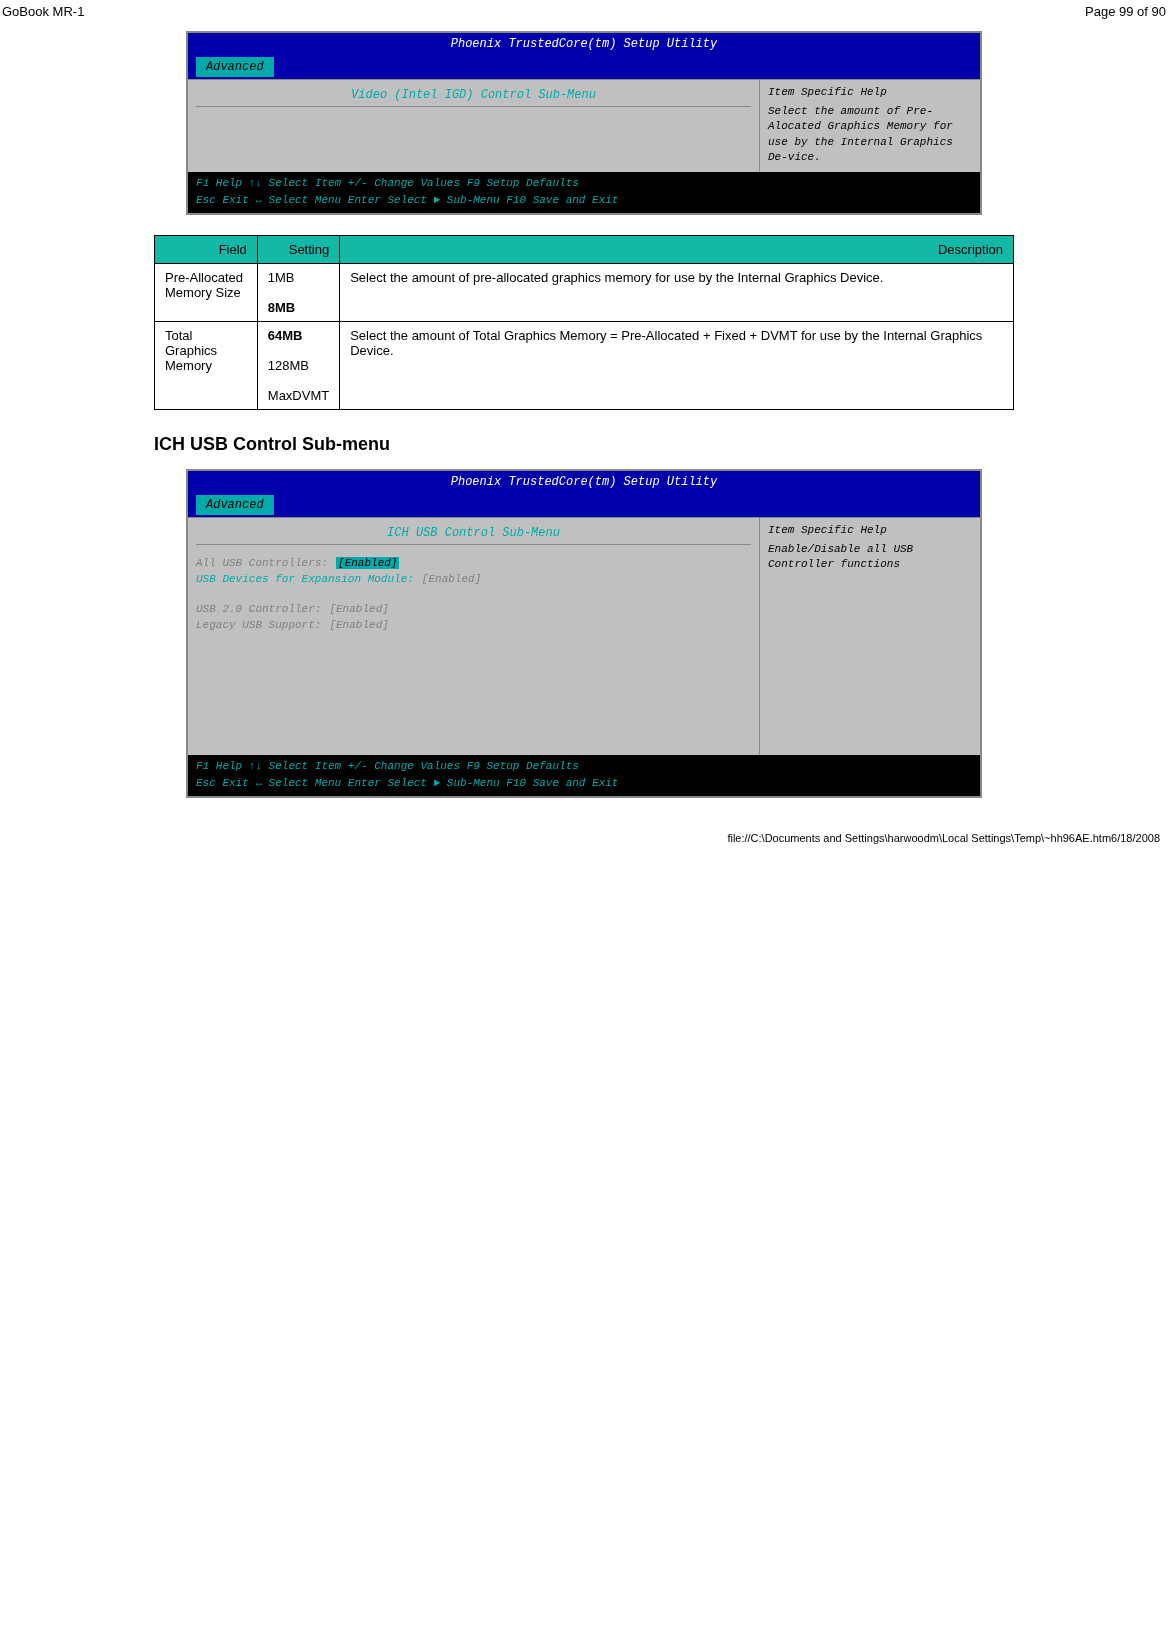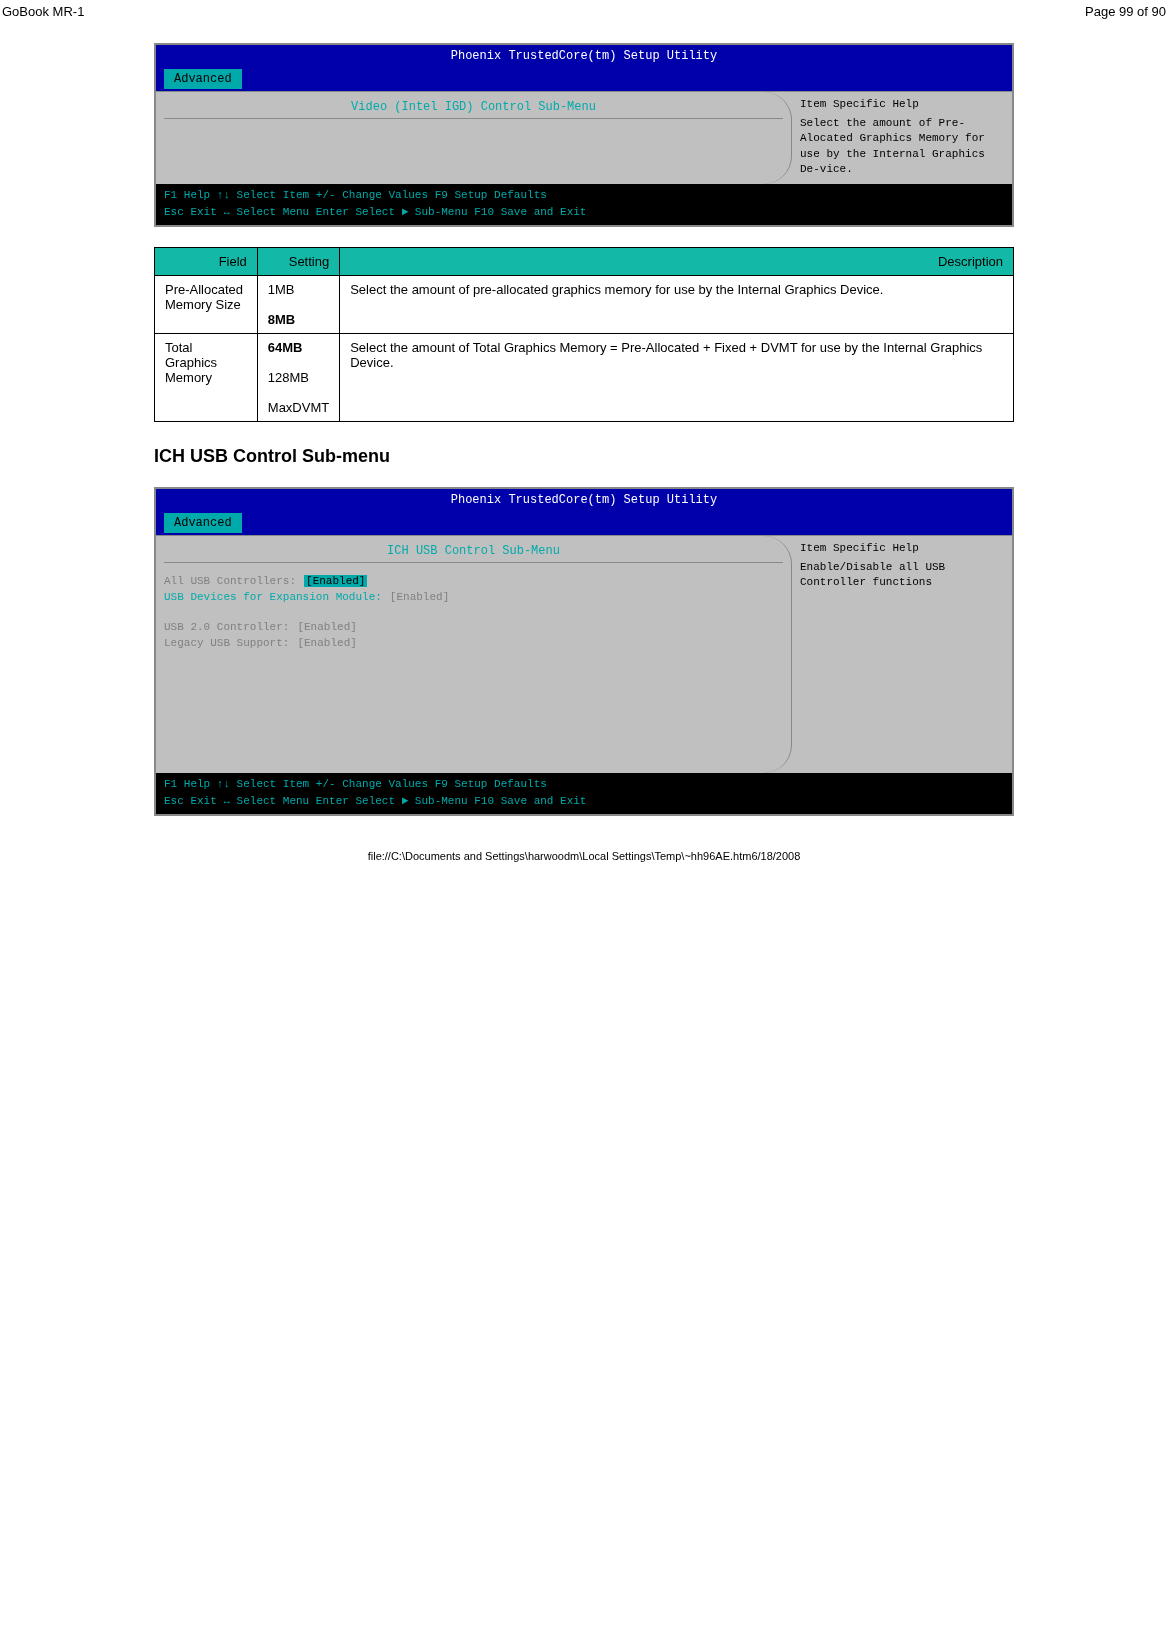--- a/index.html
+++ b/index.html
@@ -11,26 +11,27 @@
       width: 1168px;
       min-height: 1644px;
     }
     .page-header {
       display: flex;
       justify-content: space-between;
       padding: 4px 2px;
       font-size: 13px;
     }
     .bios-container {
-      margin: 20px auto;
-      width: 860px;
+      margin: 8px auto;
+      width: 796px;
       border: 2px solid #888;
       background: #c0c0c0;
       font-family: 'Courier New', monospace;
       font-size: 12px;
+      font-style: italic;
     }
     .bios-title-bar {
       background: #0000aa;
       color: #ffffff;
       text-align: center;
       padding: 4px 0;
       font-size: 12px;
     }
     .bios-tab-bar {
       background: #0000aa;
@@ -47,21 +48,20 @@
     }
     .bios-body {
       display: flex;
       background: #c0c0c0;
       border-top: 1px solid #888;
     }
     .bios-left {
       flex: 1;
       border-right: 1px solid #888;
       padding: 4px 8px;
-      border-radius: 28px;
     }
     .bios-right {
       width: 220px;
       padding: 6px 8px;
       font-size: 11px;
     }
     .bios-submenu-title {
       text-align: center;
       color: #00aaaa;
       font-size: 12px;
@@ -149,21 +149,21 @@
       color: #000;
       padding: 0 2px;
     }
     
     .page-footer {
       margin-top: 30px;
       padding: 4px 8px;
       font-size: 11px;
       color: #000;
       display: flex;
-      justify-content: center;
+      justify-content: flex-end;
       border-top: none;
     }
   </style>
 </head>
 <body>
 
 <div class="page-header">
   <span>GoBook MR-1</span>
   <span>Page 99 of 90</span>
 </div>

